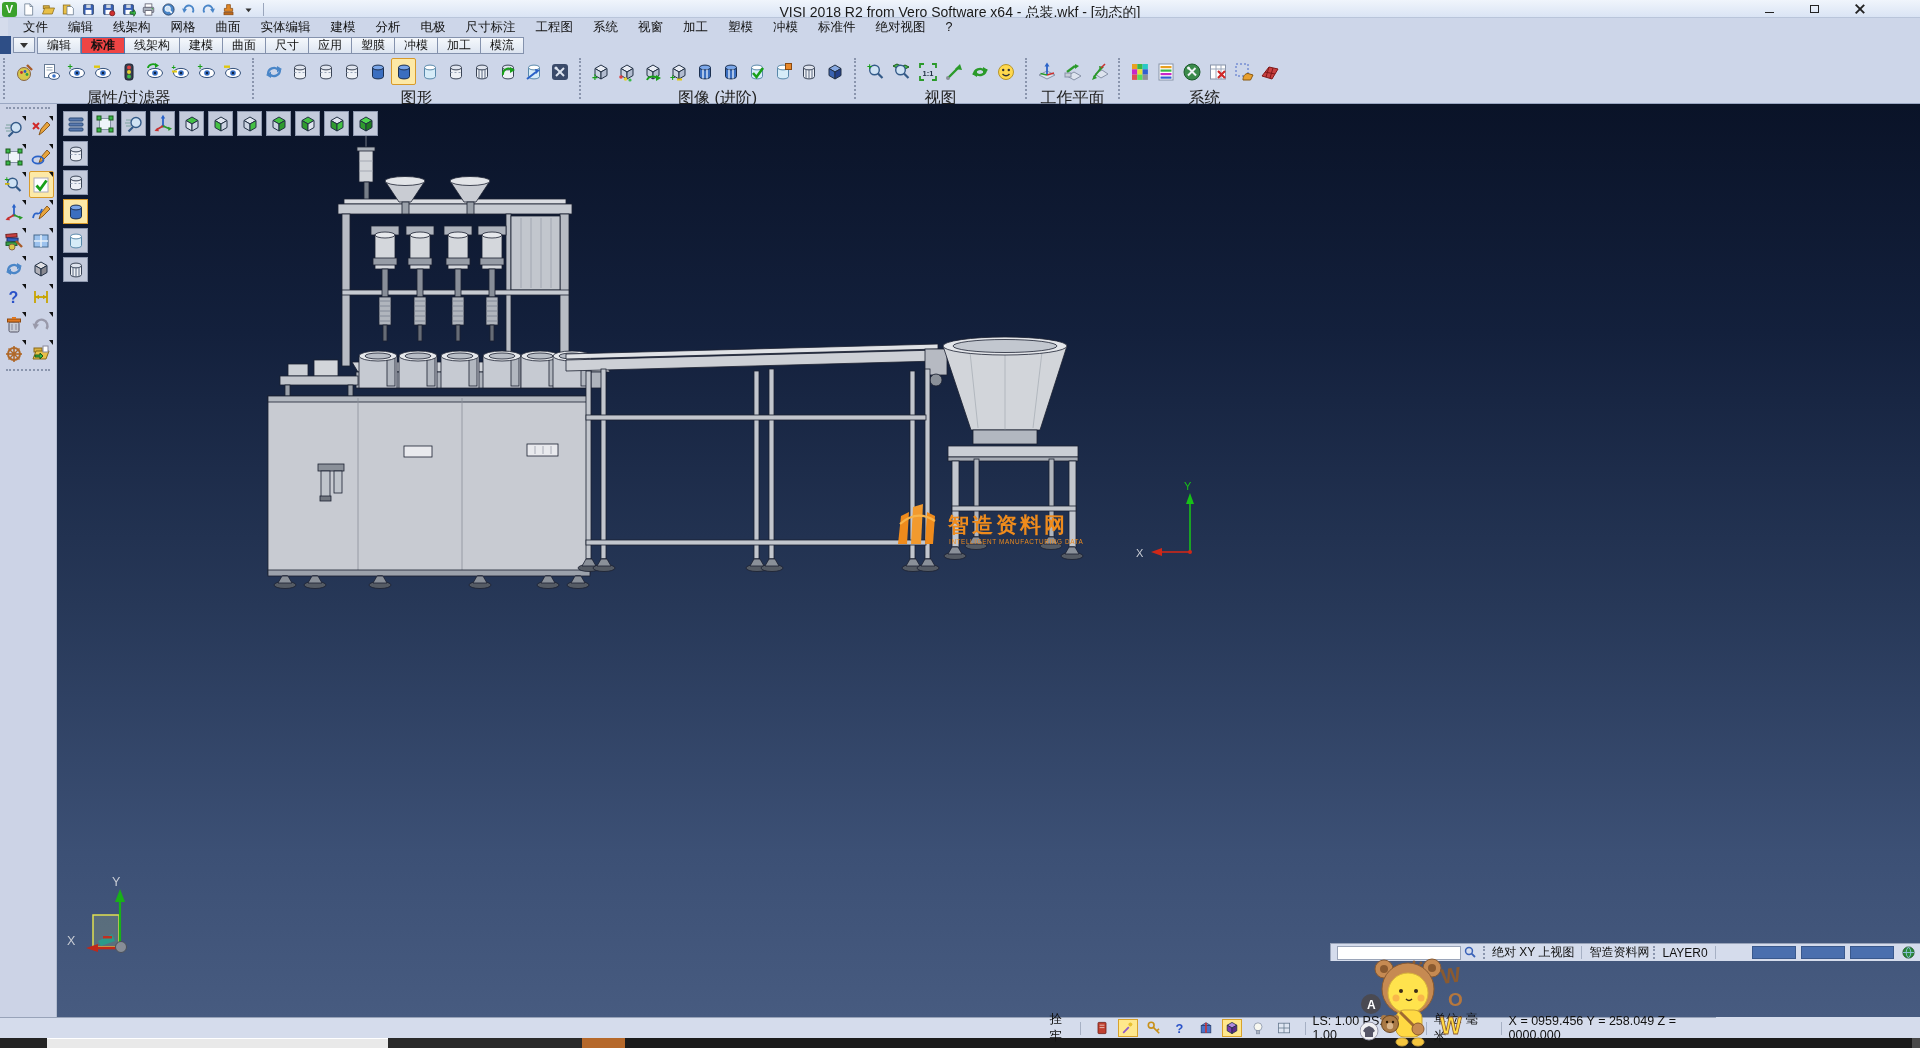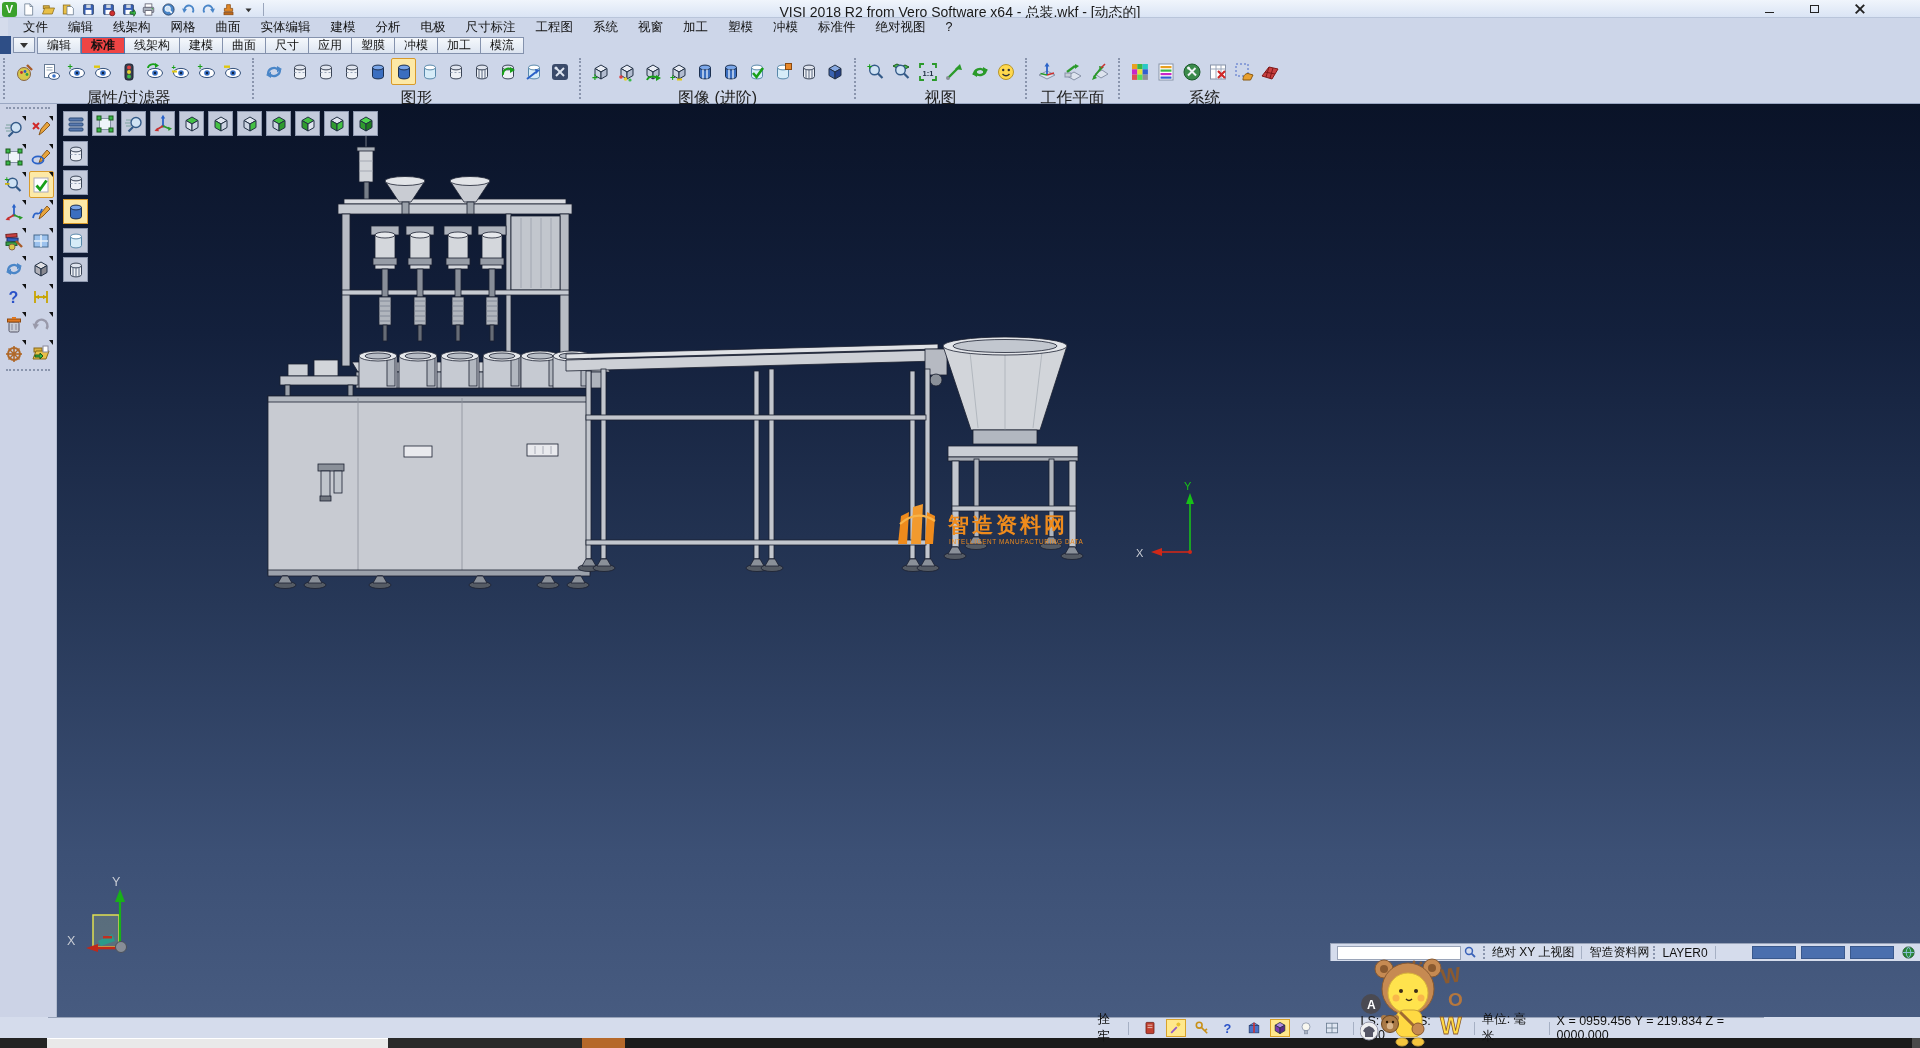--- a/index.html
+++ b/index.html
@@ -73,21 +73,21 @@
   
   .statusA { position:absolute; left:1330px; top:943px; width:590px; height:18px; background:#d5dcec;
     border-top:1px solid #98a3b9; border-left:1px solid #98a3b9; display:flex; align-items:center; font-size:12px; z-index:6; }
   .searchbox { width:124px; height:14px; background:#fff; border:1px solid #9aa4b8; margin-left:6px; }
   .sicon { width:18px; height:16px; display:flex; align-items:center; justify-content:center; }
   .sicon svg { width:15px; height:15px; }
   .vsep { width:1px; height:13px; background:#a6b0c4; margin:0 7px; }
   .grip-dots { width:5px; height:13px; margin:0 4px; border-left:2px dotted #8a95ad; }
   .swatch { width:44px; height:13px; border:1px solid #39588c; margin-right:5px; }
   .statusB { position:absolute; left:0; top:1017px; width:1716px; height:21px; background:#d5dcec;
-    border-top:1px solid #98a3b9; display:flex; align-items:center; font-size:12.5px; z-index:5;margin-left:48px; }
+    border-top:1px solid #98a3b9; display:flex; align-items:center; font-size:12.5px; z-index:5; }
   .sb-spacer { width:1128px; }
   .sb-icons { display:flex; align-items:center; gap:6px; margin:0 4px; }
   .sb-icons .tbtn { width:20px; height:18px; }
   .sb-icons .tbtn svg { width:16px; height:16px; }
   .bold { font-weight:normal; }
 
   
   .taskbar { position:absolute; left:0; top:1038px; width:1920px; height:10px; background:#1b1b1b; }
   .tseg { position:absolute; top:0; height:10px; }
 
@@ -1256,21 +1256,21 @@
           <line x1="10" y1="4" x2="10" y2="16" stroke="#66788e"></line>
           <line x1="3" y1="10" x2="17" y2="10" stroke="#66788e"></line>
         </svg>
       </div>
     </div>
   <div class="vsep"></div>
   <span>LS: 1.00 PS: 1.00</span>
   <div class="vsep" style="margin-left:22px;"></div>
   <span>单位: 毫米</span>
   <div class="vsep" style="margin-left:14px;"></div>
-  <span>X = 0959.456 Y = 219.834 Z = 0000.000</span>
+  <span>X = 0959.456 Y = 258.049 Z = 0000.000</span>
 </div>
 
 <div class="taskbar">
   <div class="tseg" style="left:0;width:47px;background:#242424;"></div>
   <div class="tseg" style="left:47px;width:341px;background:#e9e9e9;border-top:1px solid #fff;"></div>
   <div class="tseg" style="left:388px;width:194px;background:#2a2a2a;"></div>
   <div class="tseg" style="left:582px;width:43px;background:#b5682a;"></div>
   <div class="tseg" style="left:1912px;width:8px;background:#4a4a4a;"></div>
 </div>
 

